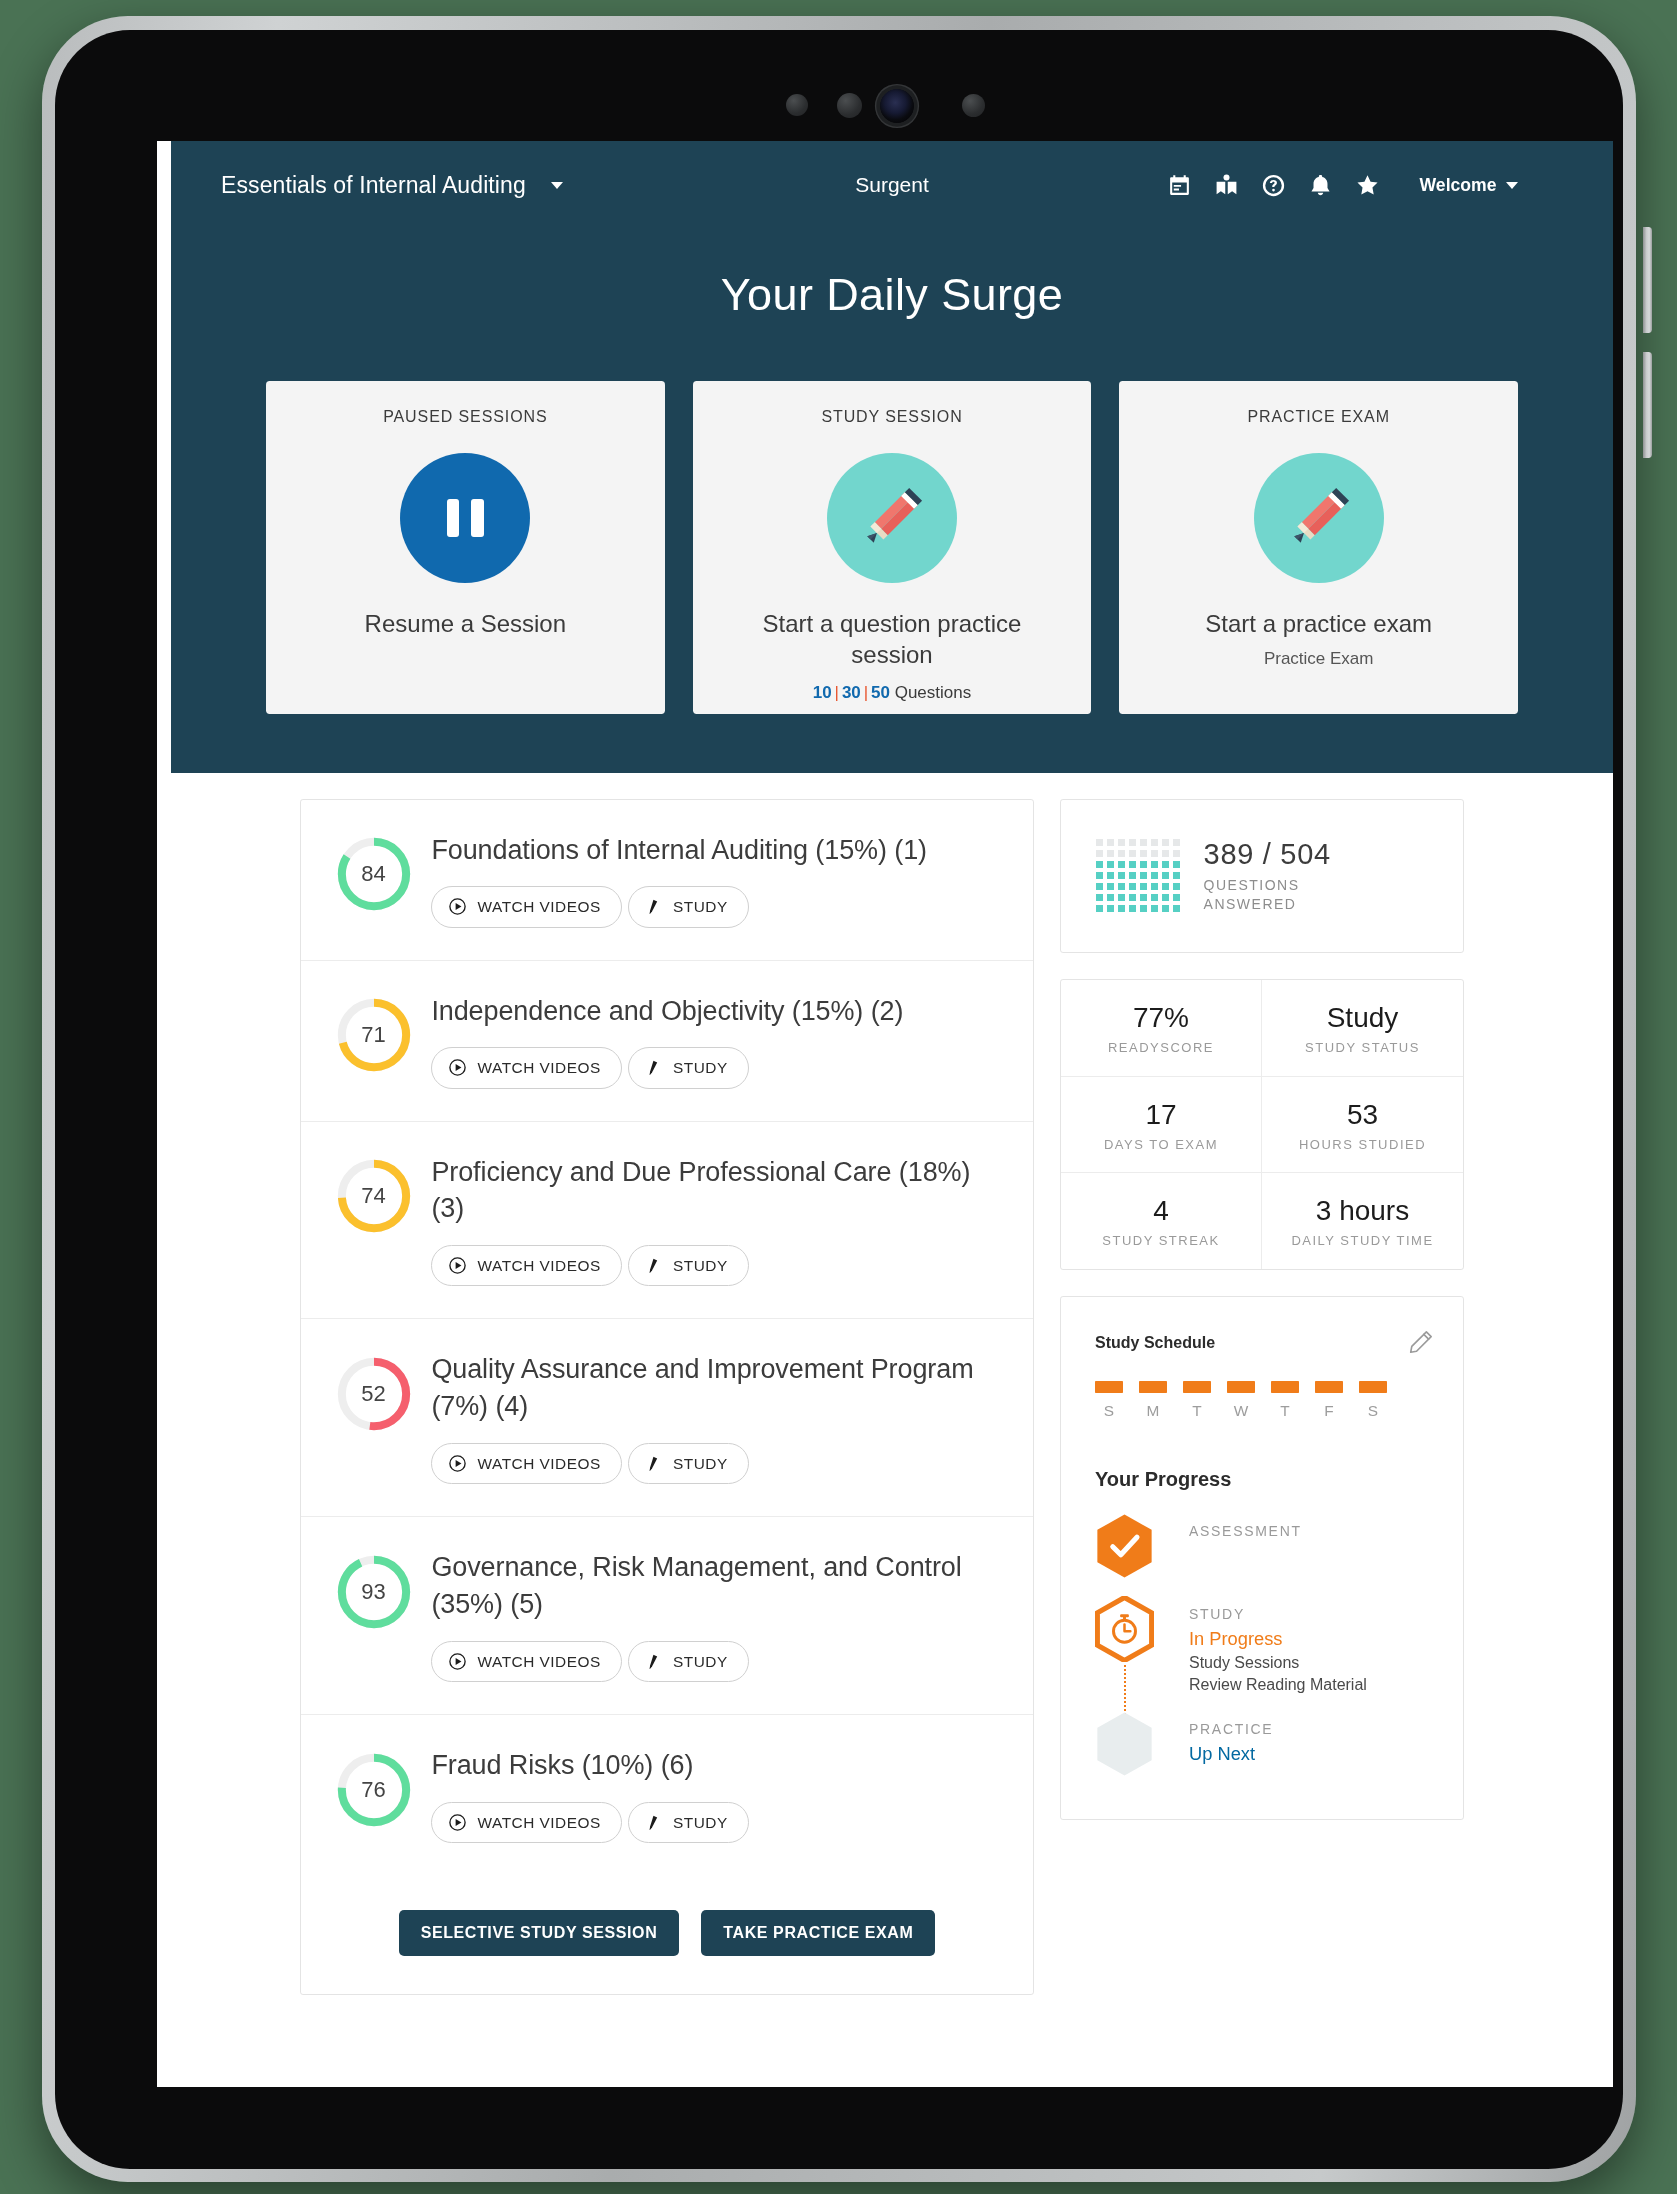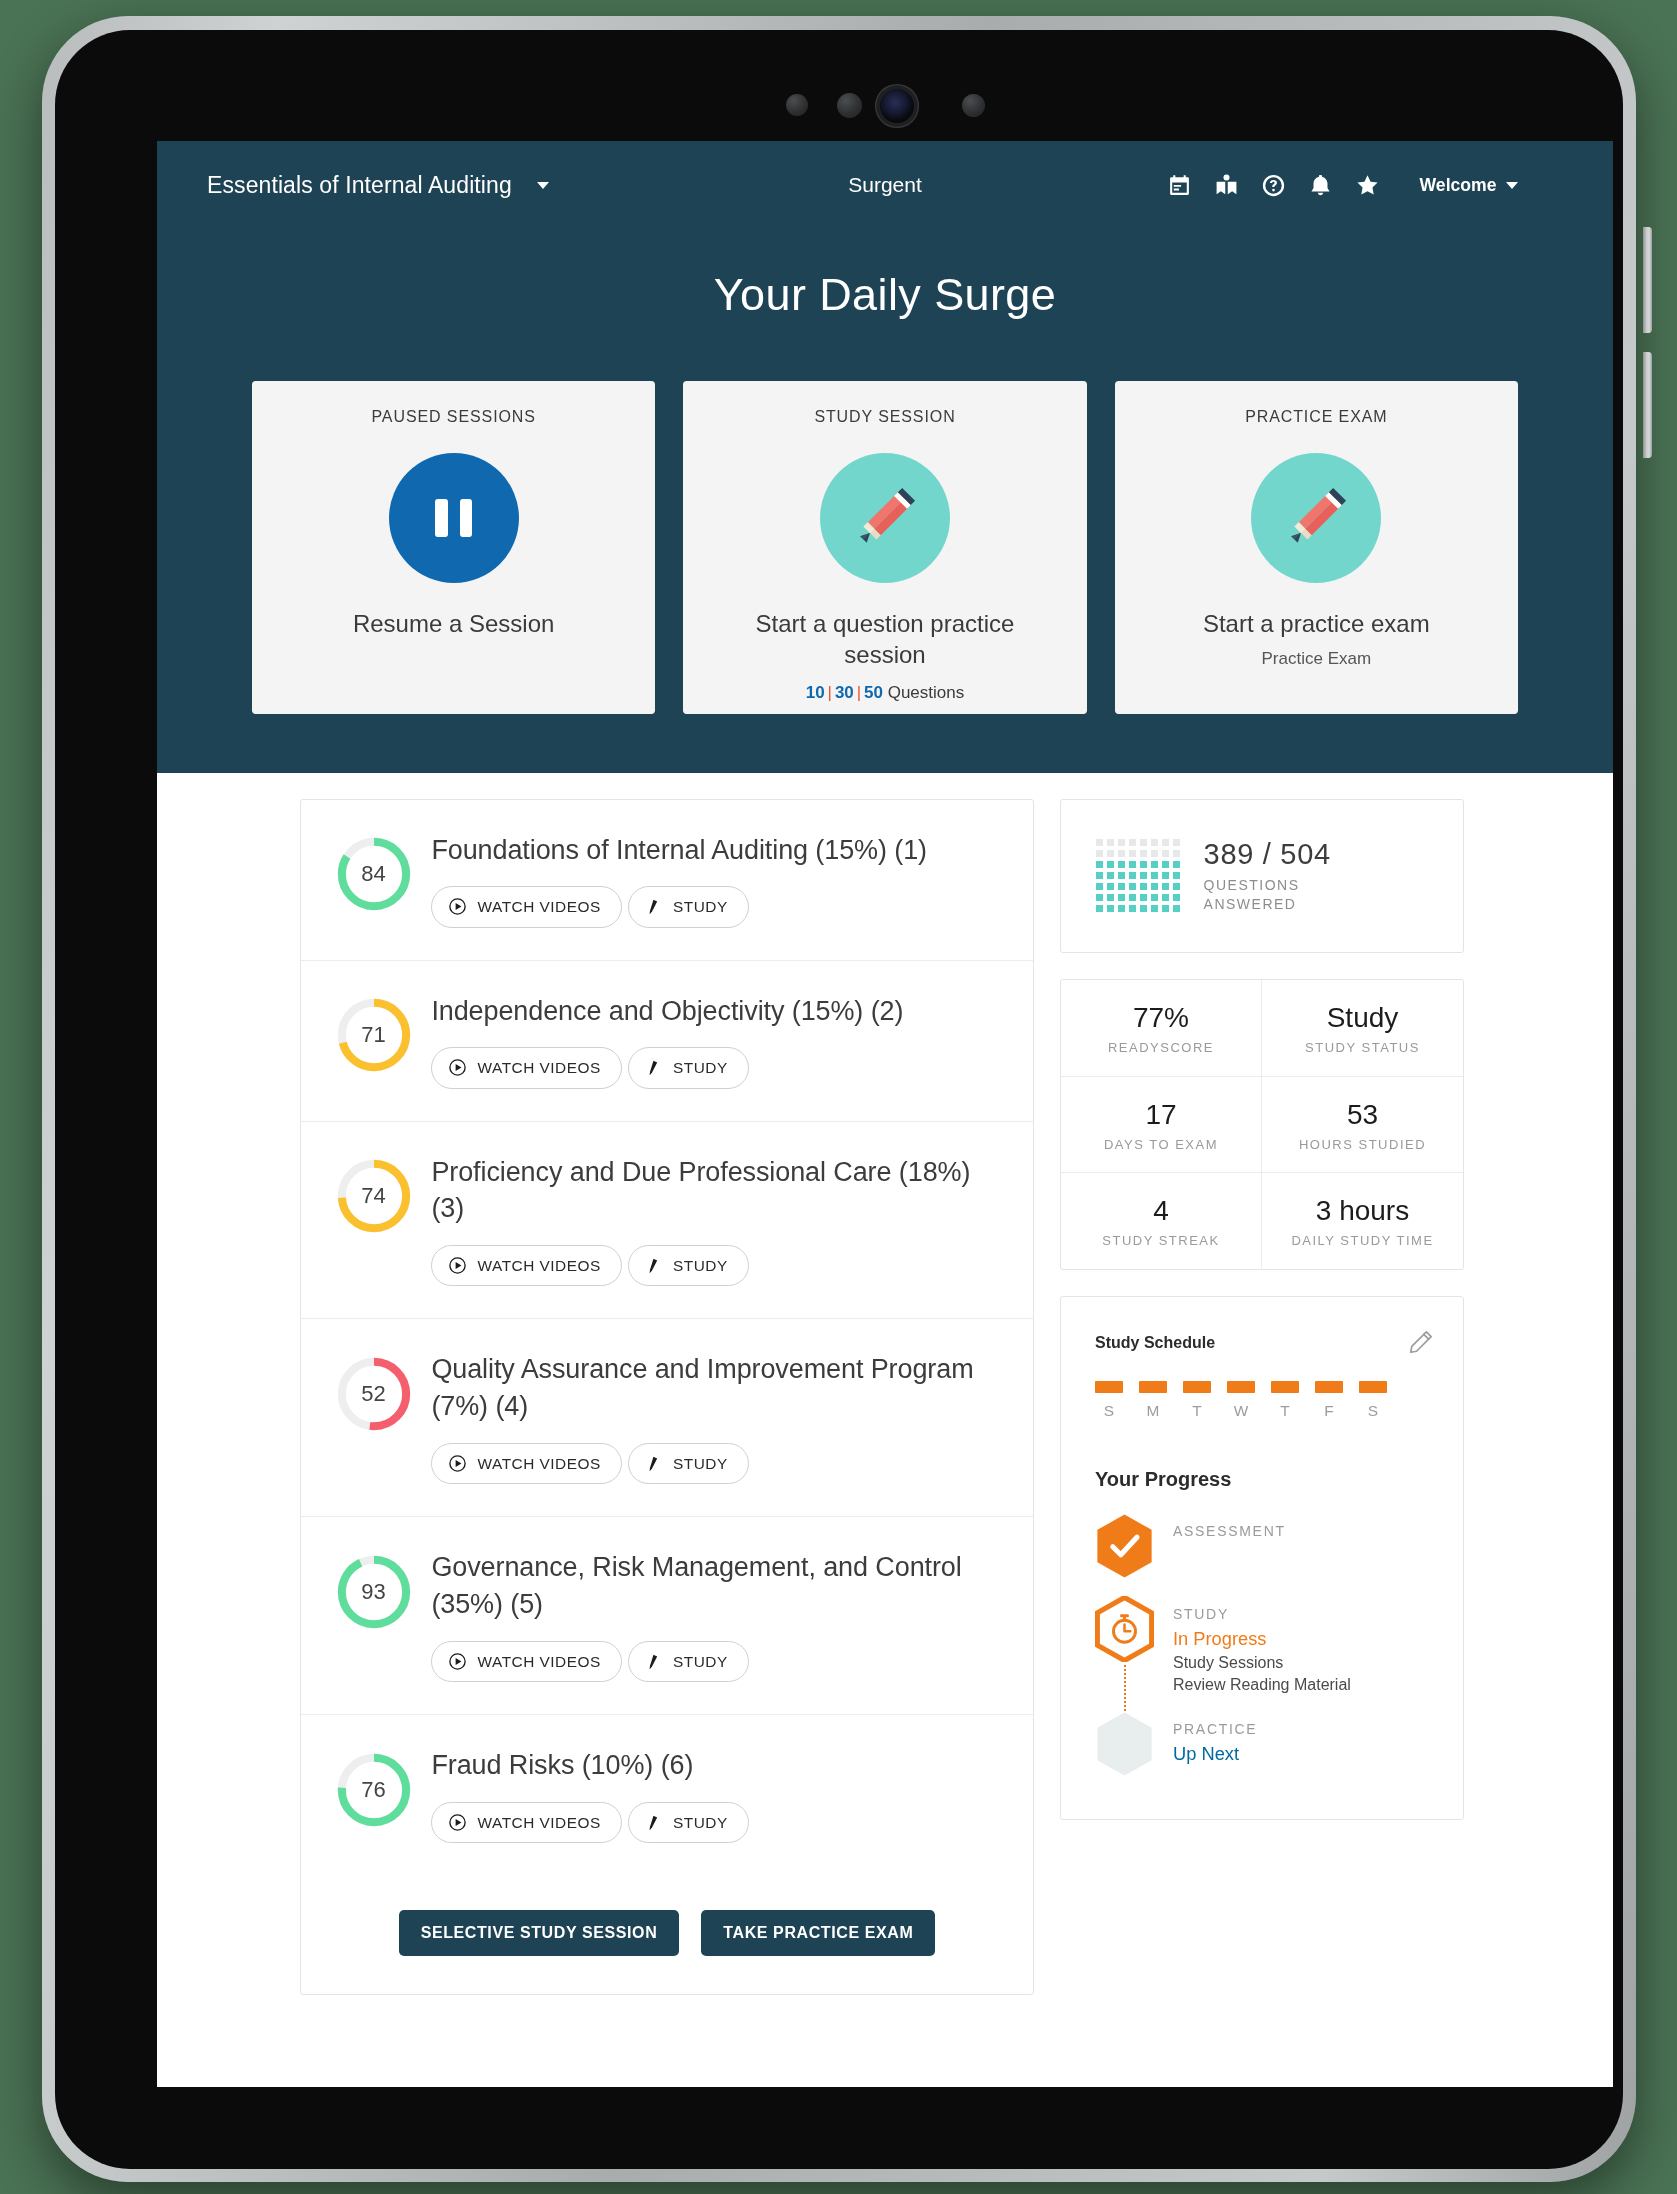--- a/index.html
+++ b/index.html
@@ -55,20 +55,21 @@
     background: #ffffff;
     overflow: hidden;
   }
 
   
   #header-band {
     background: #1e4355;
     padding: 0;
     height: 632px;
     position: relative;
+    margin-left: 14px;
   }
   #topbar {
     display: flex; align-items: center;
     height: 88px;
     padding: 0 95px 0 50px;
   }
   #course-select {
     display: flex; align-items: center; gap: 25px;
     color: #fff; font-size: 23px; letter-spacing: 0.1px;
     cursor: pointer;
@@ -225,21 +226,21 @@
   #sched-head { display: flex; align-items: center; justify-content: space-between; }
   #sched-title { font-size: 16px; color: #2c2c2c; font-weight: bold; }
   #sched-edit { cursor: pointer; }
   #sched-days { display: flex; gap: 16px; margin-top: 23.4px; }
   .sched-day { text-align: center; width: 28px; }
   .sched-bar { height: 11.7px; background: #f07c19; border-radius: 0.7px; }
   .sched-letter { font-size: 15.4px; color: #9d9d9d; margin-top: 8.8px; }
   #prog-title { font-size: 20px; color: #2c2c2c; font-weight: bold; margin-top: 48px; }
 
   #timeline { margin-top: 22px; position: relative; }
-  .tl-row { display: flex; gap: 19px; position: relative; }
+  .tl-row { display: flex; gap: 35px; position: relative; }
   .tl-row + .tl-row { margin-top: 17.6px; }
   .hex-col { flex: 0 0 59px; position: relative; }
   .hex {
     width: 59px; height: 66px; position: relative;
     display: flex; align-items: center; justify-content: center;
   }
   .hex svg { display: block; }
   .tl-body { padding-top: 10.2px; }
   .tl-kicker { font-size: 14px; color: #9a9a9a; letter-spacing: 1.7px; }
   .tl-status { font-size: 18.3px; color: #f07c19; margin-top: 5.9px; }

